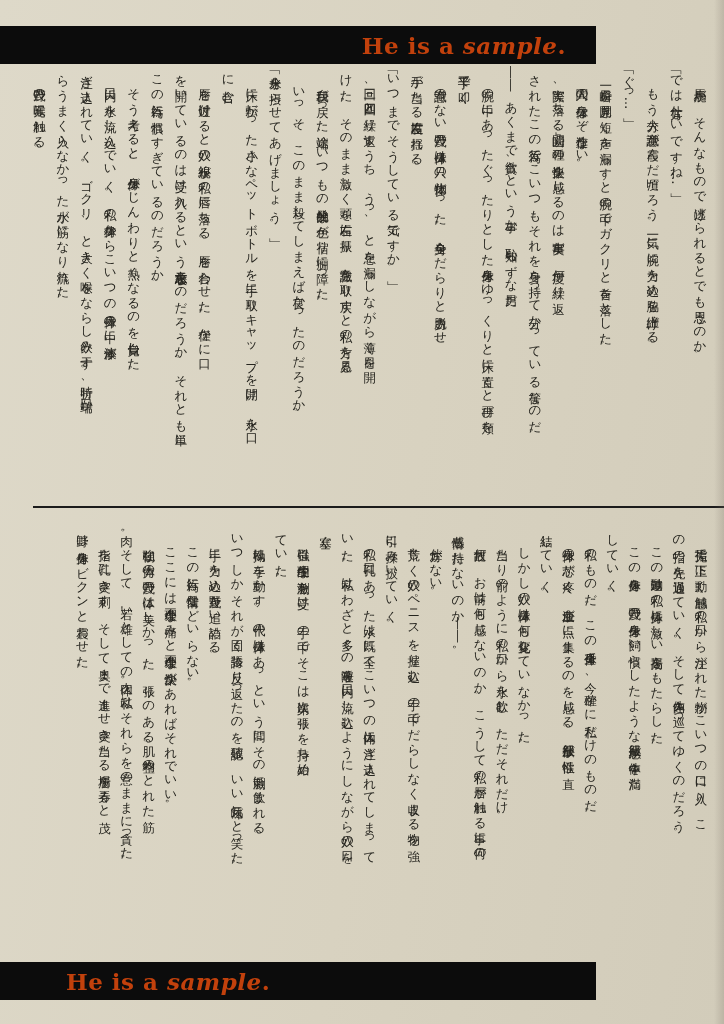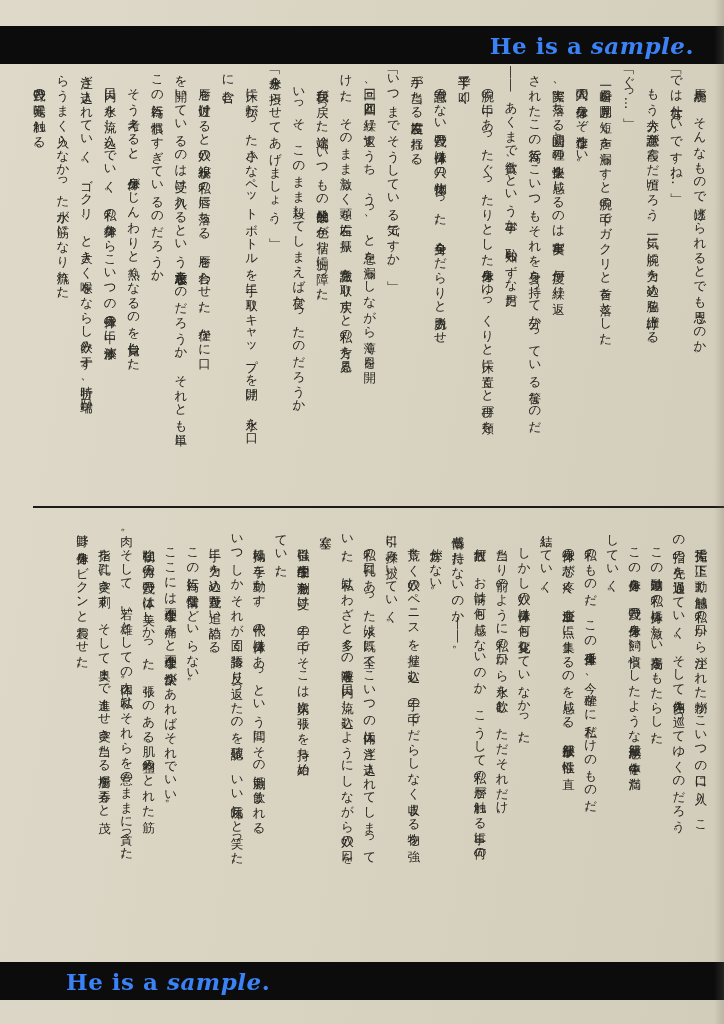--- a/index.html
+++ b/index.html
@@ -8,22 +8,22 @@
     position: relative;
     overflow: hidden;
     background: linear-gradient(100deg, #ded9c9 0%, #d8d2c0 55%, #d2ccba 100%);
     font-family: "DejaVu Serif", "Liberation Serif", serif;
   }
   .scan-edge {
     position: absolute; top: 0; right: 0; width: 10px; height: 1024px;
     background: linear-gradient(to right, rgba(120,110,100,0), rgba(120,110,100,0.25));
   }
   .bar {
-    position: absolute; left: 0; width: 724px; height: 38px;
-    background: #0c0c0c; color: #3b82f6;
+    position: absolute; left: 0; width: 596px; height: 38px;
+    background: #0c0c0c; color: #c2410c;
     display: flex; align-items: center;
     font-weight: 700; font-size: 23px; letter-spacing: 0.5px;
   }
   .bar-top { top: 26px; justify-content: flex-end; padding-right: 30px; box-sizing: border-box; }
   .bar-bottom { top: 962px; justify-content: flex-start; padding-left: 66px; box-sizing: border-box; }
   .bar .it { font-style: italic; }
   .divider {
     position: absolute; left: 33px; right: 0; top: 506px; height: 2px;
     background: #1b1b1b;
   }

